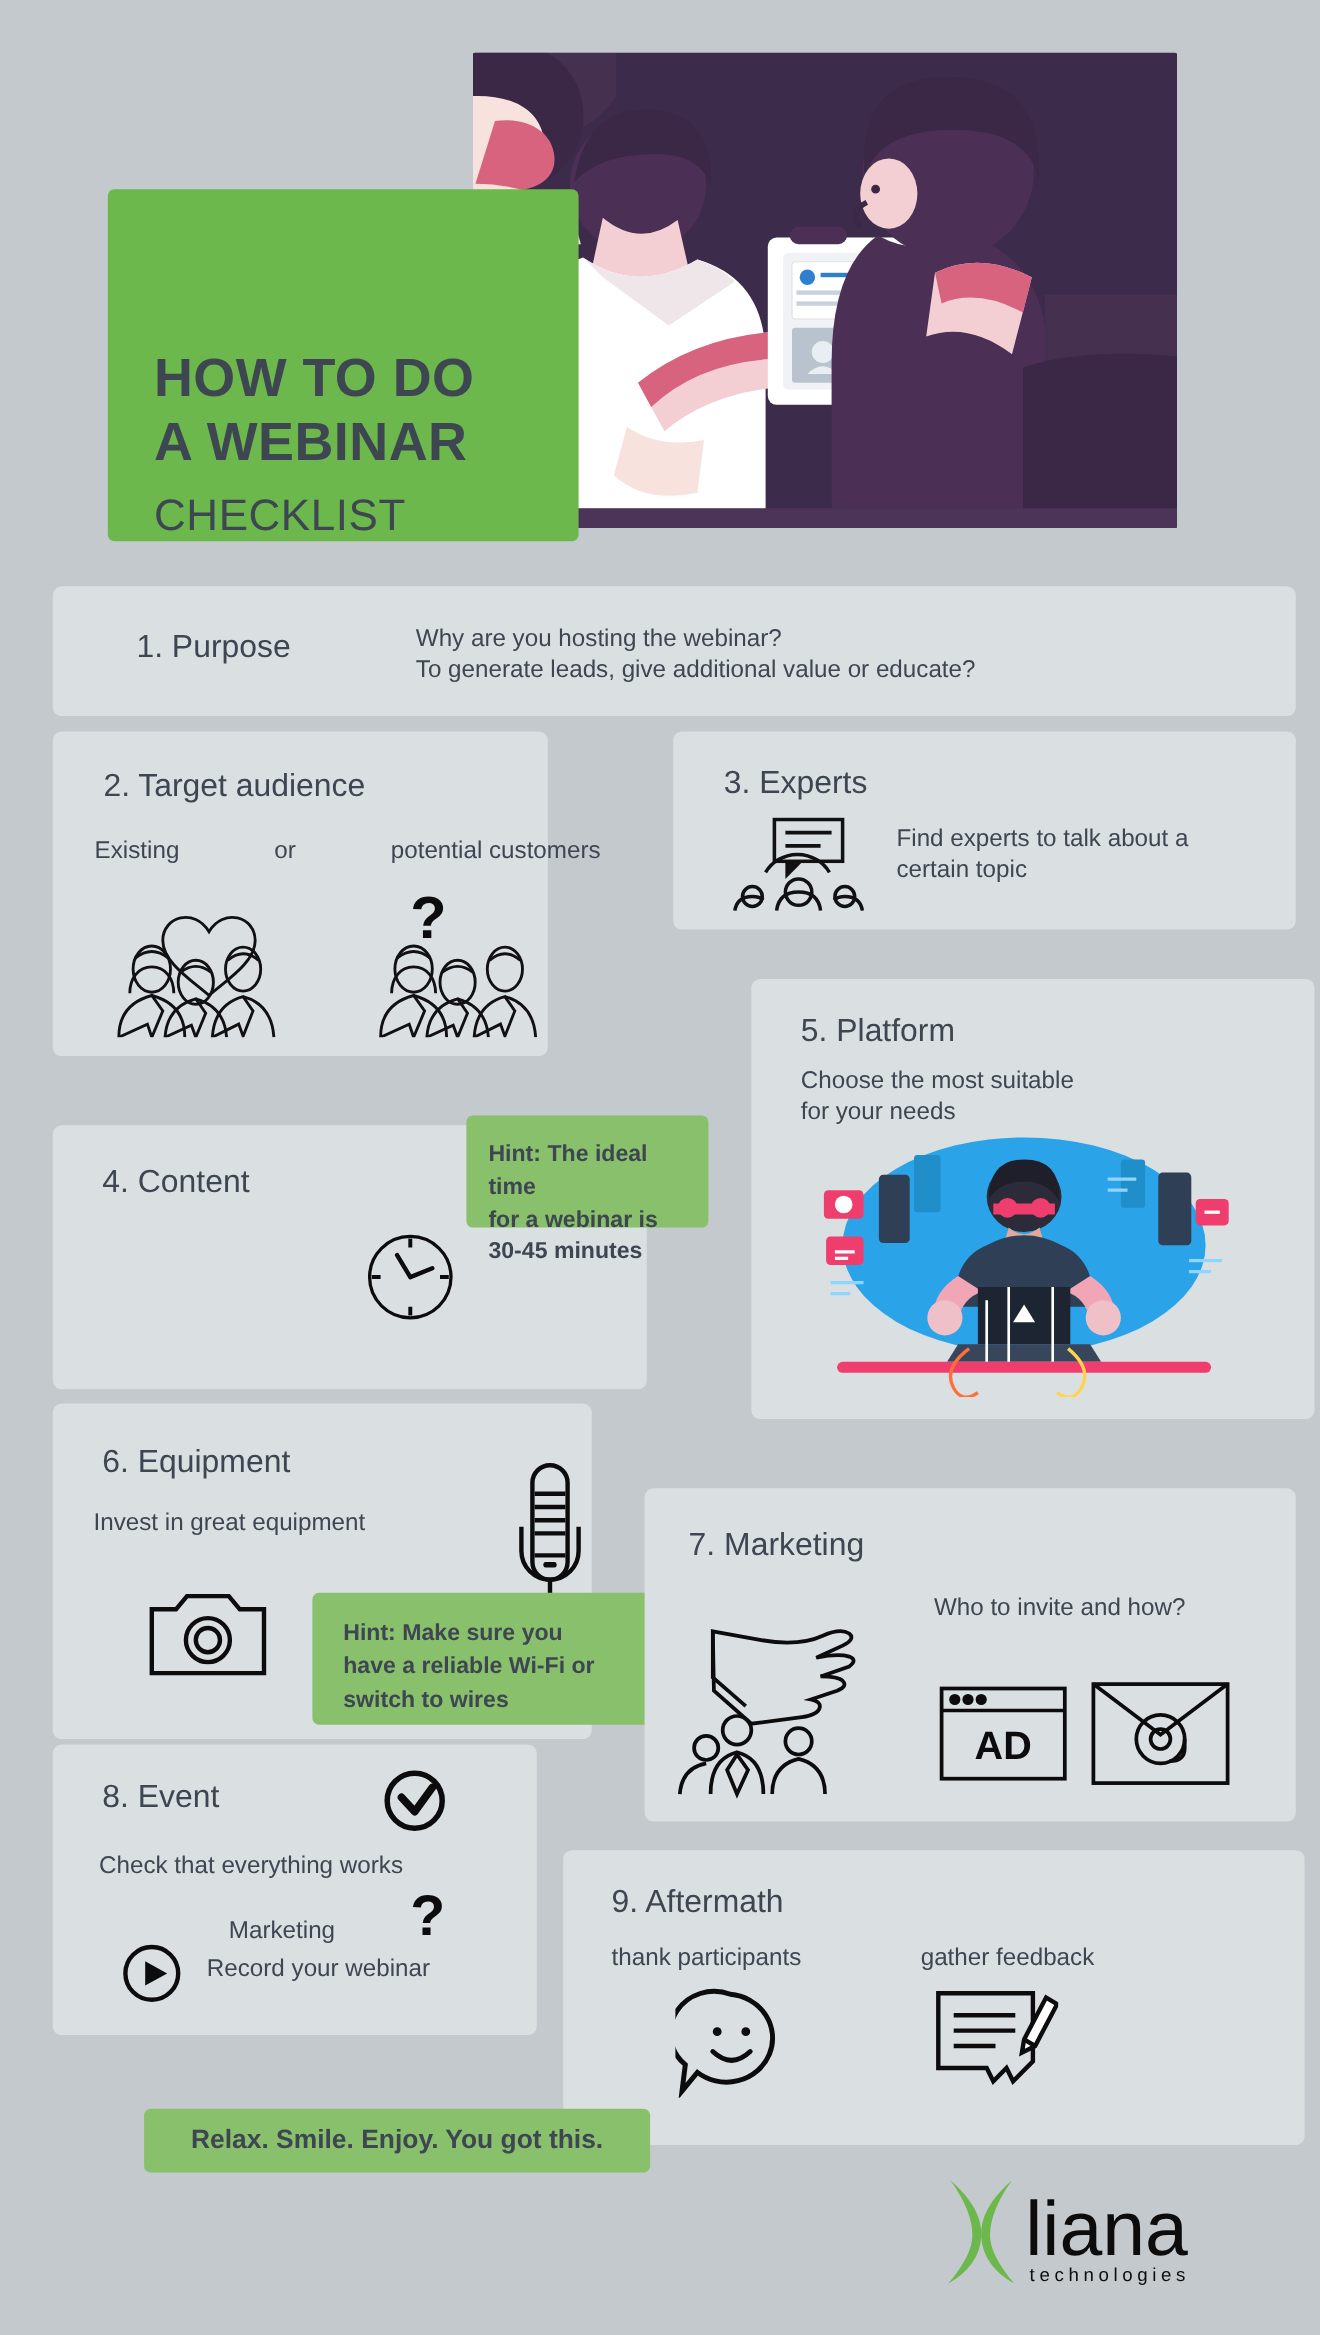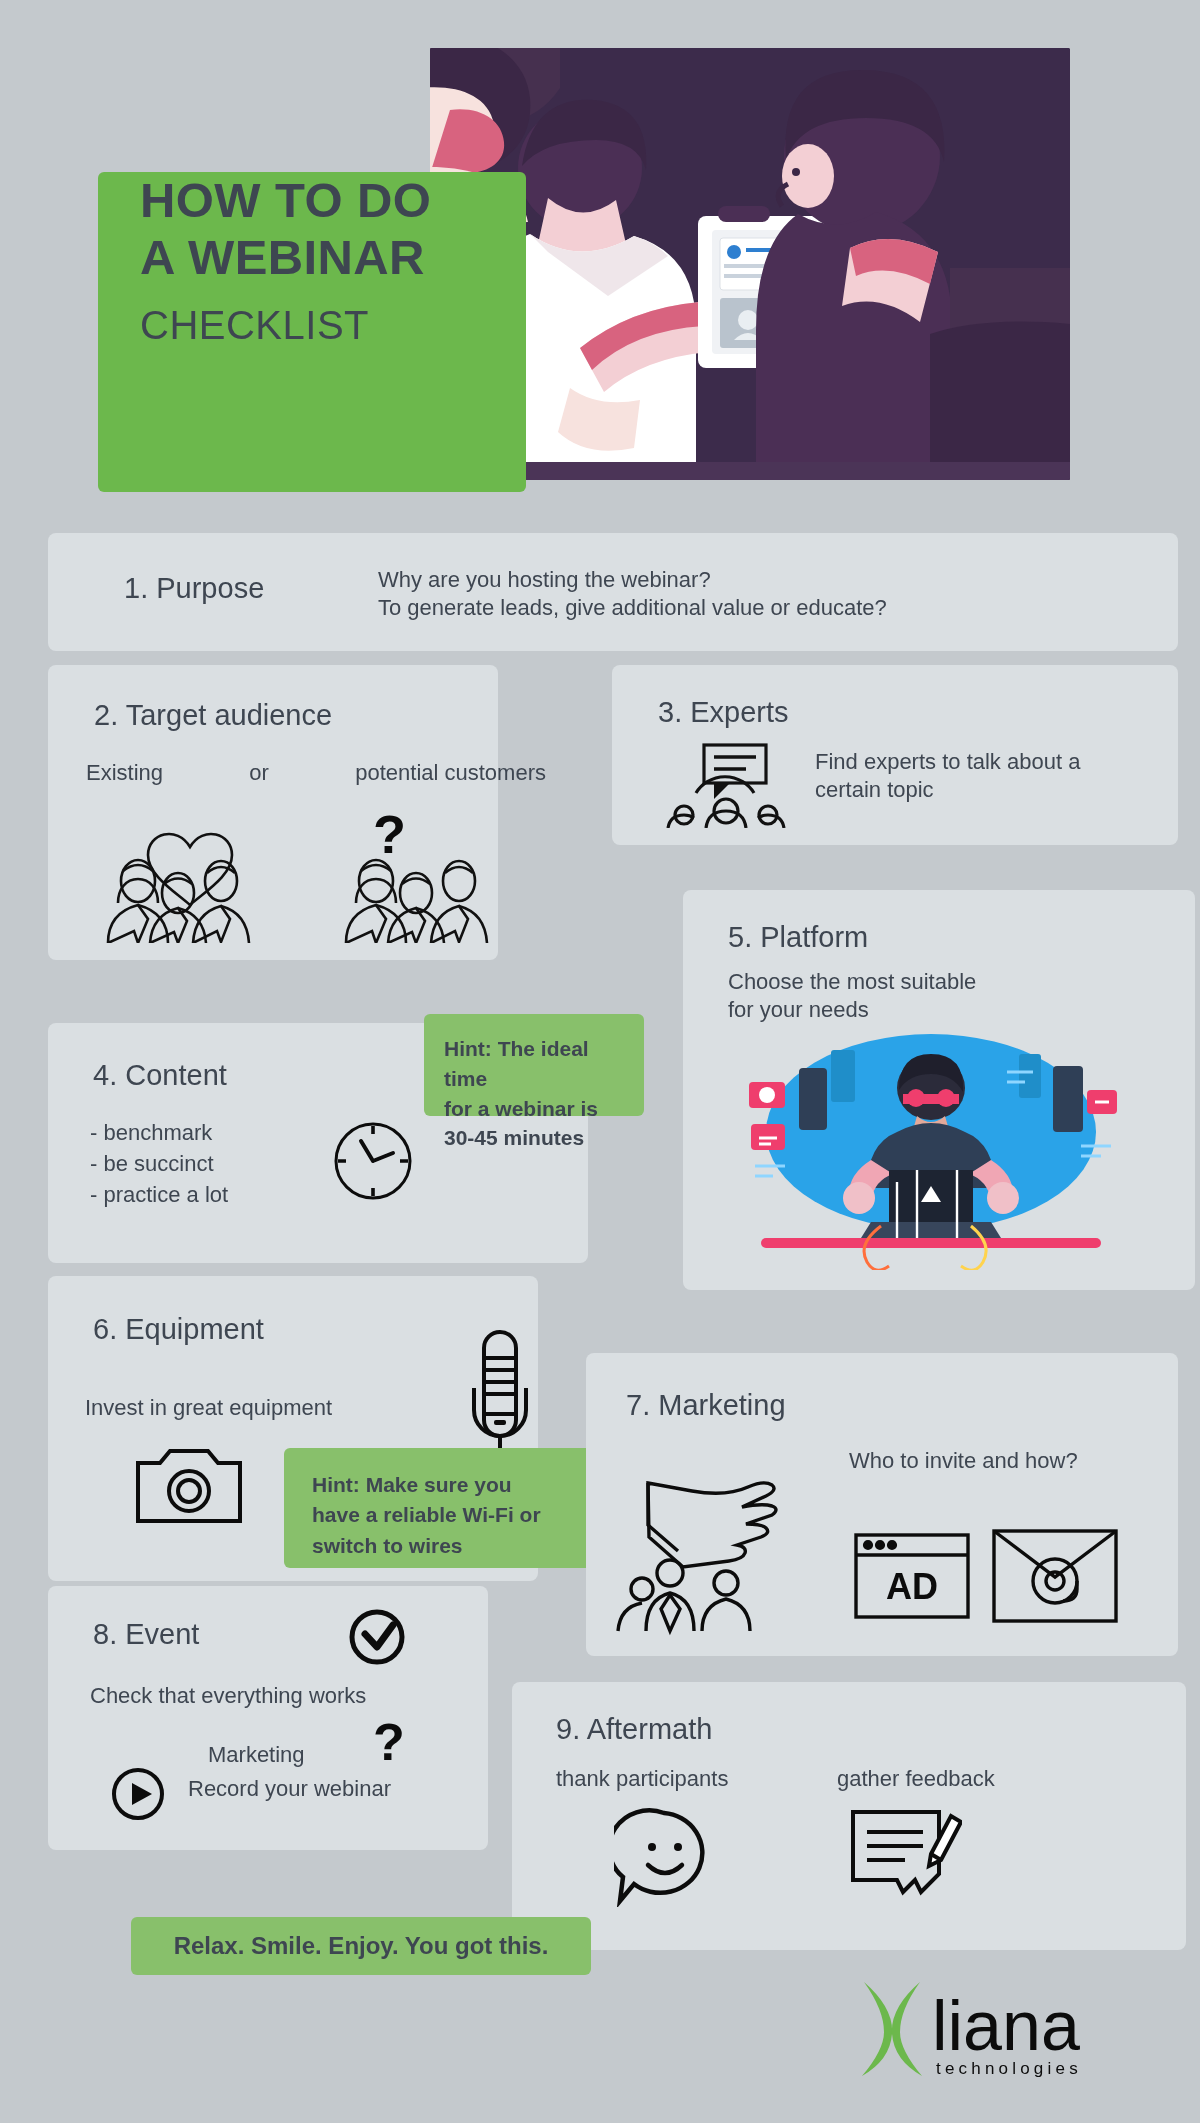--- a/index.html
+++ b/index.html
@@ -16,21 +16,21 @@
   
   .hero{position:absolute;left:0;top:0;width:1200px;height:500px;}
   .hero-art{
     position:absolute;left:430px;top:48px;width:640px;height:432px;
     background:#3c2b4b;border-radius:2px;overflow:hidden;
   }
   .hero-art svg{display:block;width:100%;height:100%;}
   .title-card{
     position:absolute;left:98px;top:172px;width:428px;height:320px;
     background:#6cb84c;border-radius:6px;
-    display:flex;flex-direction:column;justify-content:flex-start;
+    display:flex;flex-direction:column;justify-content:flex-end;
     padding:0 0 0 42px;box-sizing:border-box;
   }
   .title-main{
     font-size:49px;font-weight:bold;line-height:1.17;color:#3e4651;
     letter-spacing:.4px;margin:0;
   }
   .title-sub{
     font-size:40px;font-weight:normal;color:#3e4651;margin:16px 0 0 0;
     letter-spacing:.5px;
   }
@@ -75,21 +75,21 @@
 
   
   #c-platform{left:683px;top:890px;width:512px;height:400px;}
   #c-platform .h{position:absolute;left:45px;top:32px;}
   #c-platform .p{position:absolute;left:45px;top:78px;}
   #c-platform .art{position:absolute;left:38px;top:130px;width:420px;height:250px;}
 
   
   #c-equipment{left:48px;top:1276px;width:490px;height:305px;}
   #c-equipment .h{position:absolute;left:45px;top:38px;}
-  #c-equipment .p{position:absolute;left:37px;top:118px;}
+  #c-equipment .p{position:absolute;left:37px;top:94px;}
   #c-equipment .mic{position:absolute;left:420px;top:52px;width:64px;height:148px;}
   #c-equipment .cam{position:absolute;left:86px;top:165px;width:110px;height:85px;}
 
   
   #hint-wifi{
     position:absolute;left:284px;top:1448px;width:340px;height:120px;
     background:#88c06b;border-radius:6px;padding:22px 0 0 28px;box-sizing:border-box;
     font-size:21px;font-weight:bold;line-height:1.45;color:#3e4651;
   }
 
@@ -275,25 +275,20 @@
         <path d="M20 85 q2 -13 16 -13 q6 0 10 3"></path>
         <circle cx="120" cy="72" r="9"></circle>
         <path d="M136 85 q-2 -13 -16 -13 q-6 0 -10 3"></path>
       </svg>
     </div>
     <div class="p" style="width:310px;">Find experts to talk about a certain topic</div>
   </div>
 
   <div class="card" id="c-content">
     <div class="h">4. Content</div>
-    <div class="list">
-      <div>- benchmark</div>
-      <div>- be succinct</div>
-      <div>- practice a lot</div>
-    </div>
     <div class="clock">
       <svg viewBox="0 0 90 90" xmlns="http://www.w3.org/2000/svg" fill="none" stroke="#0c0c0c" stroke-width="3">
         <circle cx="45" cy="45" r="37"></circle>
         <path d="M45 10 v8 M45 72 v8 M10 45 h8 M72 45 h8" stroke-width="3.6"></path>
         <path d="M45 45 l-12 -20 M45 45 l20 -8" stroke-width="4" stroke-linecap="round"></path>
       </svg>
     </div>
   </div>
 
   <div id="hint-time">

